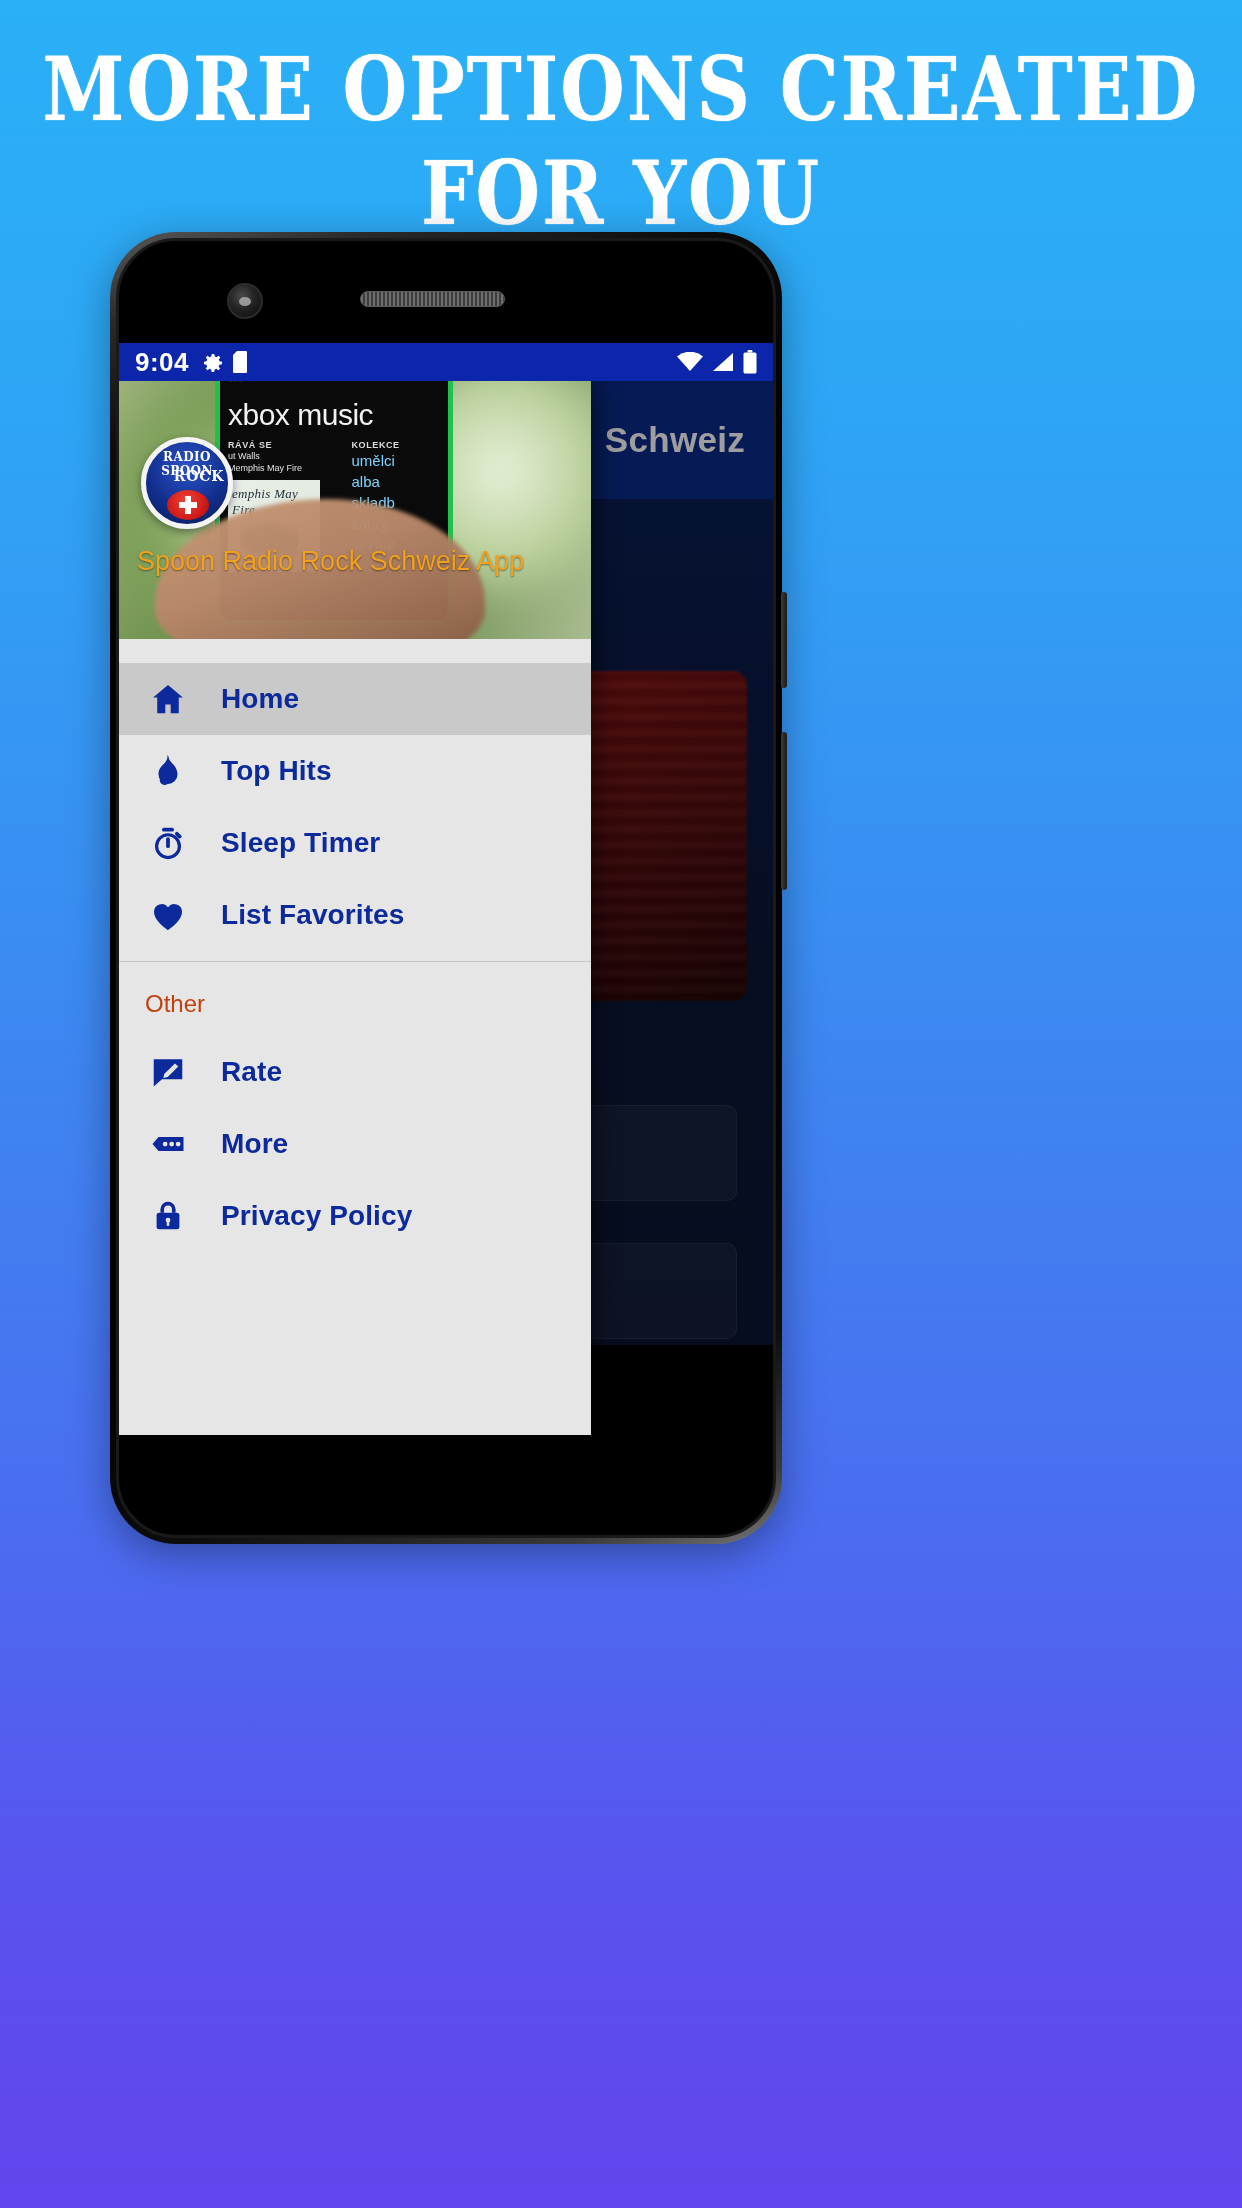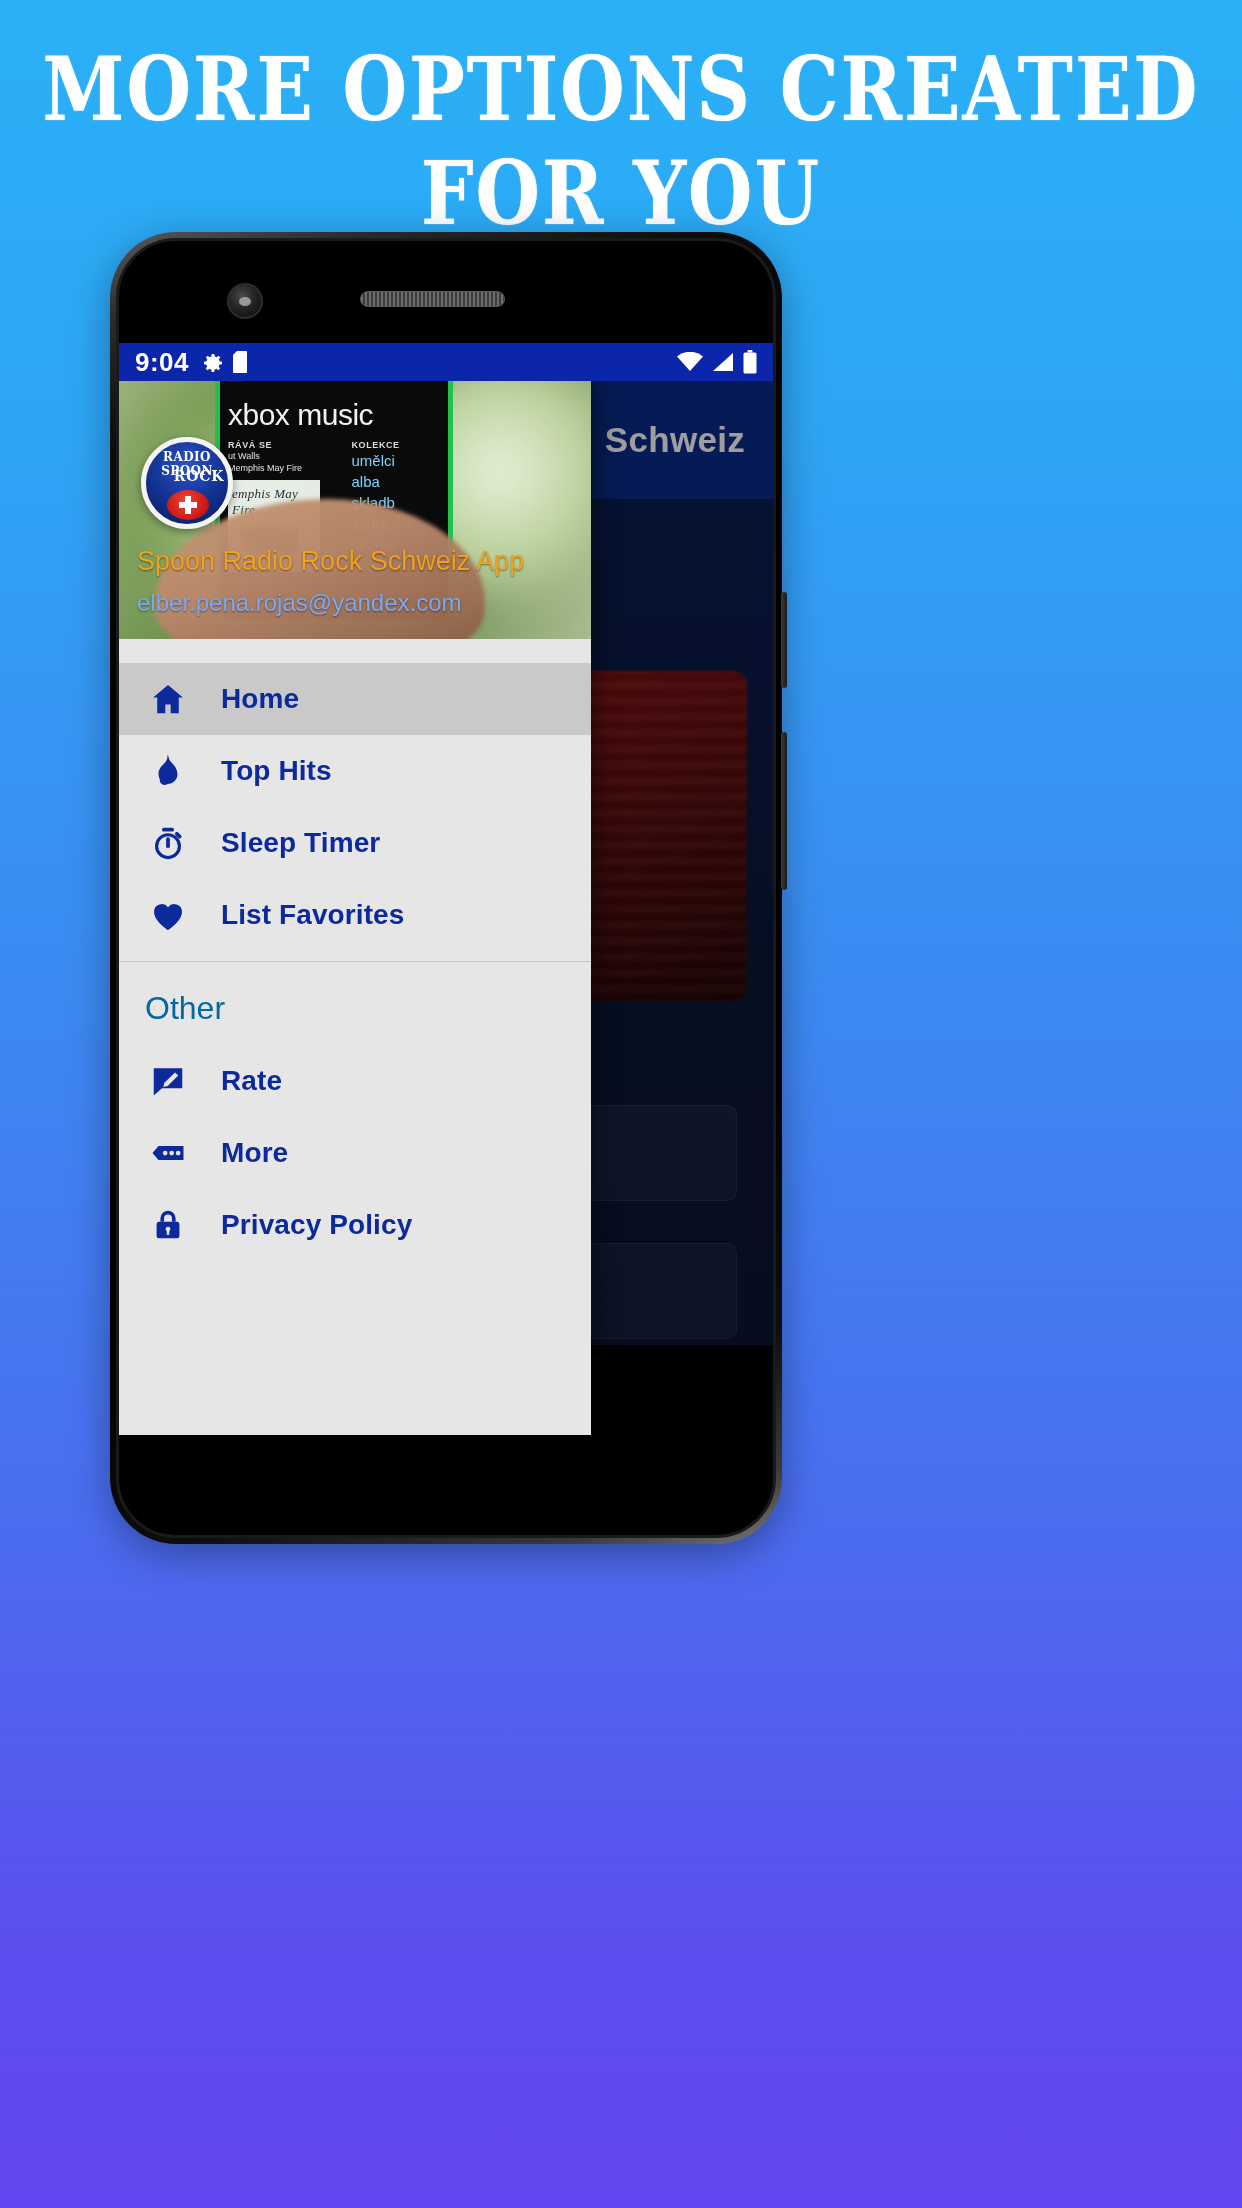--- a/index.html
+++ b/index.html
@@ -268,21 +268,21 @@
   }
   .menu-label {
     margin-left: 30px;
     font-size: 28px; font-weight: 700;
     color: #0d2a9c;
     letter-spacing: .1px;
   }
   .menu-divider { height: 1px; background: #c6c6c6; margin: 10px 0 0 0; }
   .menu-section {
     padding: 28px 0 18px 26px;
-    font-size: 32px; color: #0369a1; font-weight: 400;
+    font-size: 24px; color: #c2410c; font-weight: 400;
   }
   #drawer-spacer { flex: 1; background: #e6e6e6; }
 
   
   #scrim {
     position: absolute; top: 38px; left: 434px;
     width: calc(100% - 434px); height: 1054px;
     background: rgba(0,0,0,0.38);
     z-index: 25;
   }
@@ -367,21 +367,20 @@
 
           <div id="hdr-hand"></div>
 
           <div id="hdr-avatar">
             <span class="av-t1">RADIO SPOON</span>
             <span class="av-t2">ROCK</span>
             <span class="av-flag"></span>
           </div>
 
           <div id="hdr-name">Spoon Radio Rock Schweiz App</div>
-          <div id="hdr-email">elber.pena.rojas@yandex.com</div>
         </div>
 
         <div class="menu-list">
 
           <div class="menu-item active">
             <span class="menu-ic">
               <svg width="38" height="38" viewBox="0 0 24 24" fill="currentColor">
                   <path d="M12 3.2 2.6 11.1h2.6V21h5.1v-5.6h3.4V21h5.1v-9.9h2.6z"></path>
                 </svg>
             </span>

